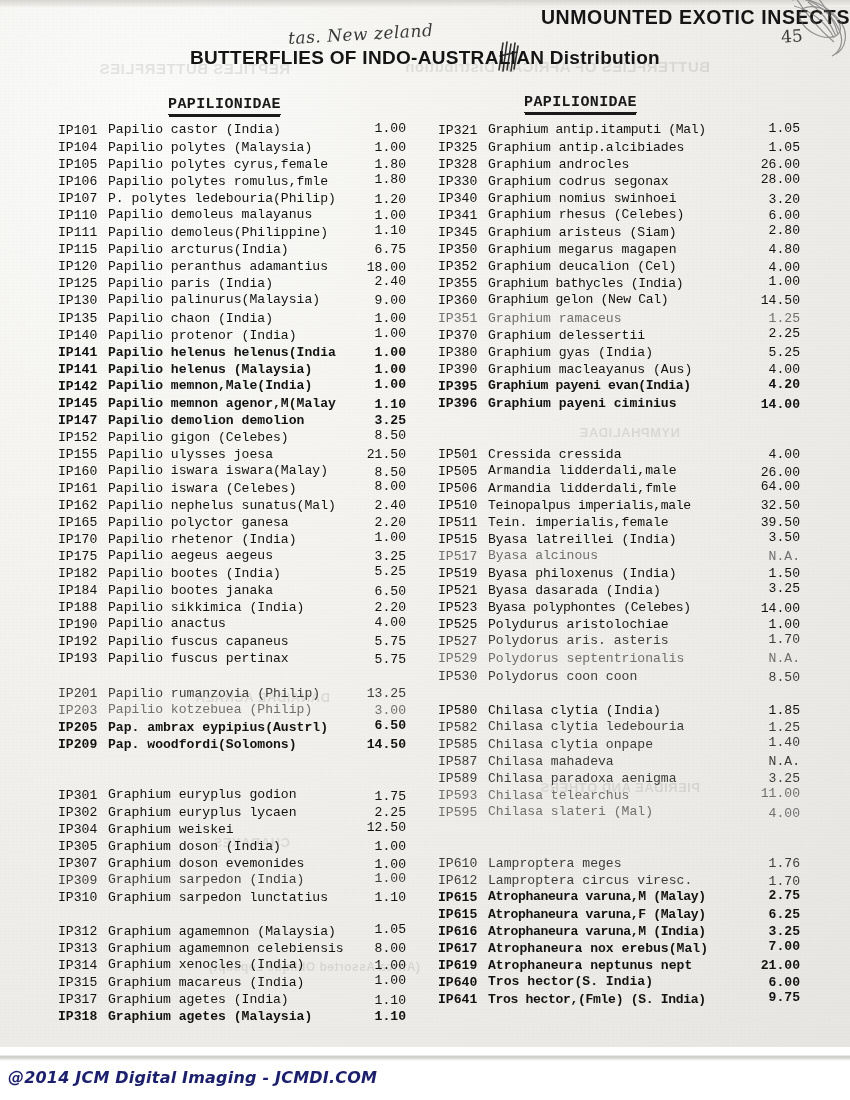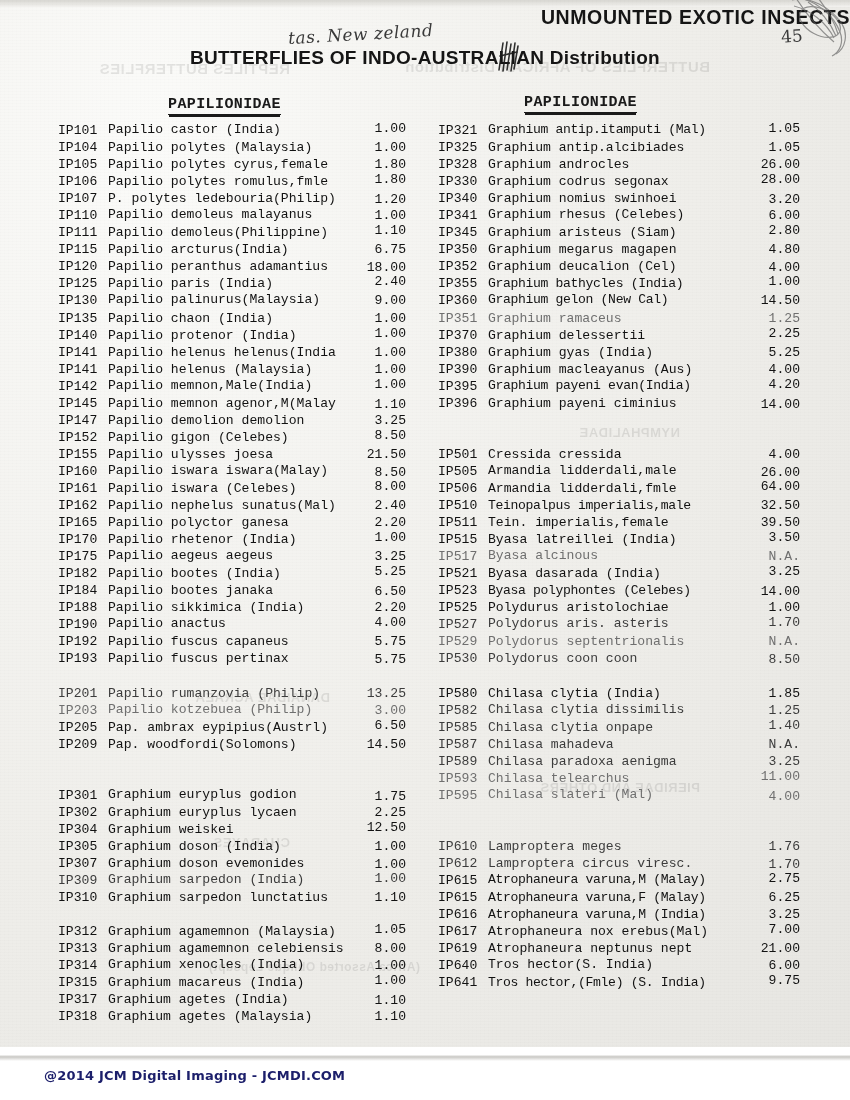--- a/index.html
+++ b/index.html
@@ -174,47 +174,47 @@
   .row .price {
     position: absolute;
     top: 0;
     text-align: right;
   }
   .col.left  .row .price { right: 22px; width: 58px; }
   .col.right .row .price { right: 18px; width: 58px; }
 
   .row.bold .code,
   .row.bold .name,
-  .row.bold .price { font-weight: normal; }
+  .row.bold .price { font-weight: bold; }
 
   .row.faint .code,
   .row.faint .name,
   .row.faint .price { color: #6f6f6f; }
 
   .row.mid .code,
   .row.mid .name,
   .row.mid .price { color: #3c3c3c; }
 
   
   .row.up   .price { top: -2px; }
   .row.down .price { top: 1px; }
   .row.nudge .name { top: -1px; }
 
   
   .watermark {
     position: absolute;
     left: 8px;
     top: 1068px;
     font-family: "DejaVu Sans", sans-serif;
+    font-style: italic;
     font-weight: bold;
-    font-size: 13px;
+    font-size: 16px;
     color: #1c1f6b;
     letter-spacing: .2px;
     white-space: nowrap;
-    margin-left: 36px;
   }
 </style>
 </head>
 <body>
 
 <div class="page">
 
   <div class="sheet-edge-top"></div>
 
   <div class="showthrough" id="showthrough-layer">
@@ -632,20 +632,25 @@
       <div class="row up">
         <span class="code">IP515</span>
         <span class="name">Byasa latreillei (India)</span>
         <span class="price">3.50</span>
       </div>
       <div class="row faint nudge">
         <span class="code">IP517</span>
         <span class="name">Byasa alcinous</span>
         <span class="price">N.A.</span>
       </div>
+      <div class="row">
+        <span class="code">IP519</span>
+        <span class="name">Byasa philoxenus (India)</span>
+        <span class="price">1.50</span>
+      </div>
       <div class="row up">
         <span class="code">IP521</span>
         <span class="name">Byasa dasarada    (India)</span>
         <span class="price">3.25</span>
       </div>
       <div class="row down">
         <span class="code">IP523</span>
         <span class="name" style="letter-spacing: -0.35px;">Byasa polyphontes (Celebes)</span>
         <span class="price">14.00</span>
       </div>
@@ -670,21 +675,21 @@
         <span class="price">8.50</span>
       </div>
       <div class="row gap"></div>
       <div class="row">
         <span class="code">IP580</span>
         <span class="name">Chilasa clytia (India)</span>
         <span class="price">1.85</span>
       </div>
       <div class="row mid nudge">
         <span class="code">IP582</span>
-        <span class="name">Chilasa clytia dissimilis</span>
+        <span class="name">Chilasa clytia ledebouria</span>
         <span class="price">1.25</span>
       </div>
       <div class="row mid up">
         <span class="code">IP585</span>
         <span class="name">Chilasa clytia onpape</span>
         <span class="price">1.40</span>
       </div>
       <div class="row mid">
         <span class="code">IP587</span>
         <span class="name">Chilasa mahadeva</span>

